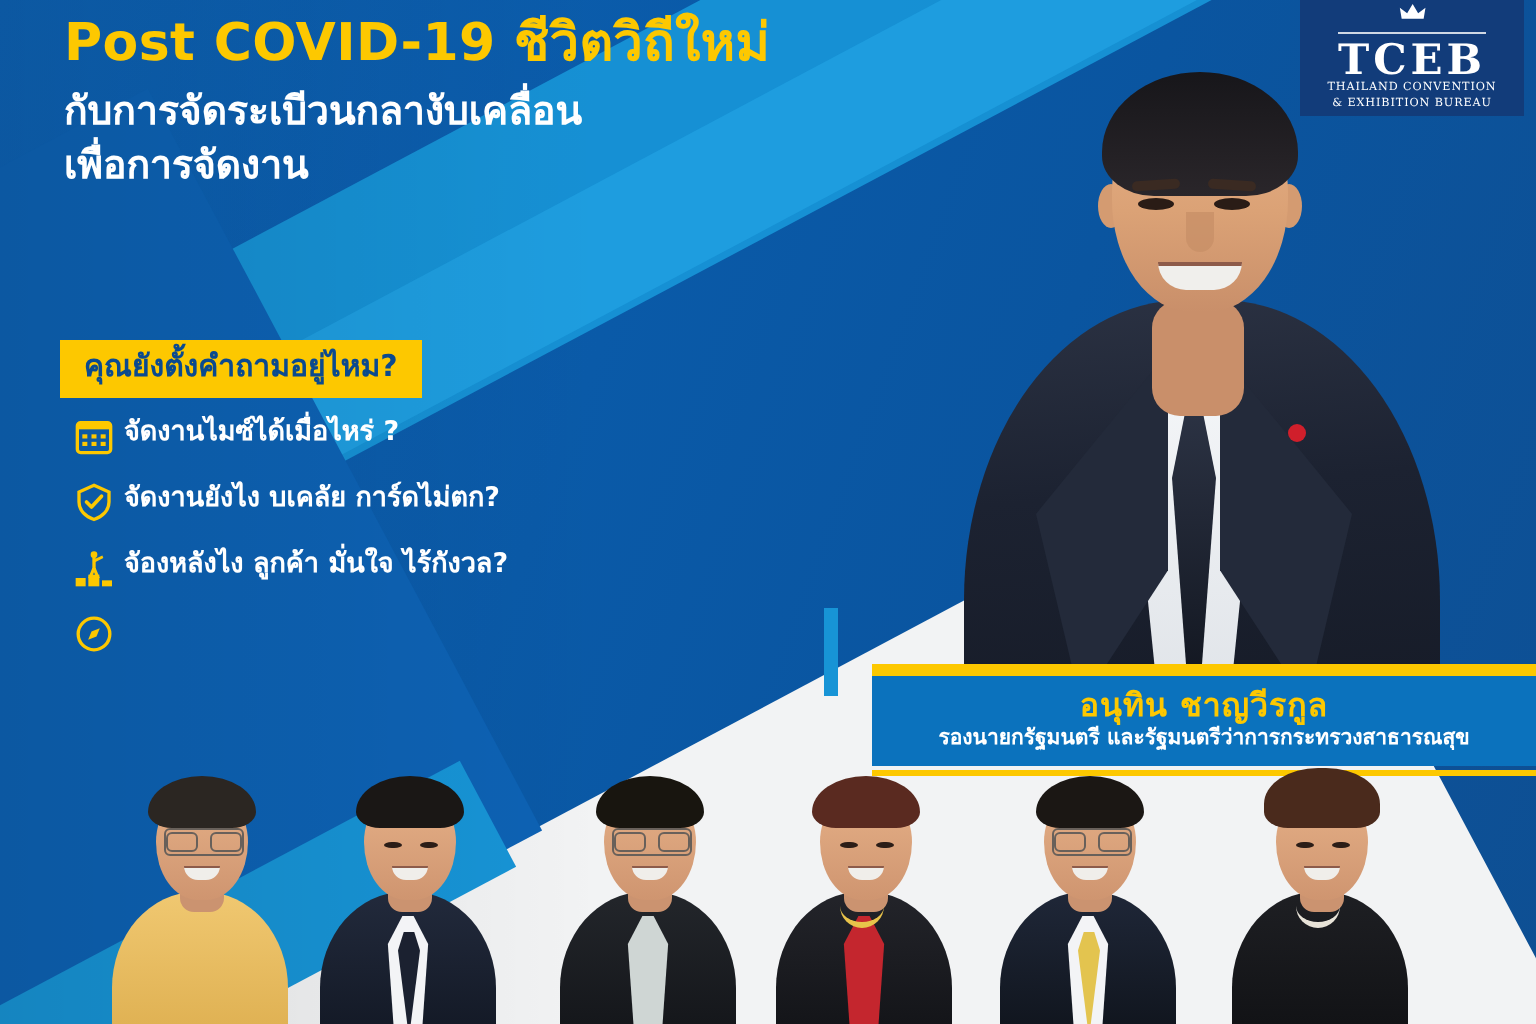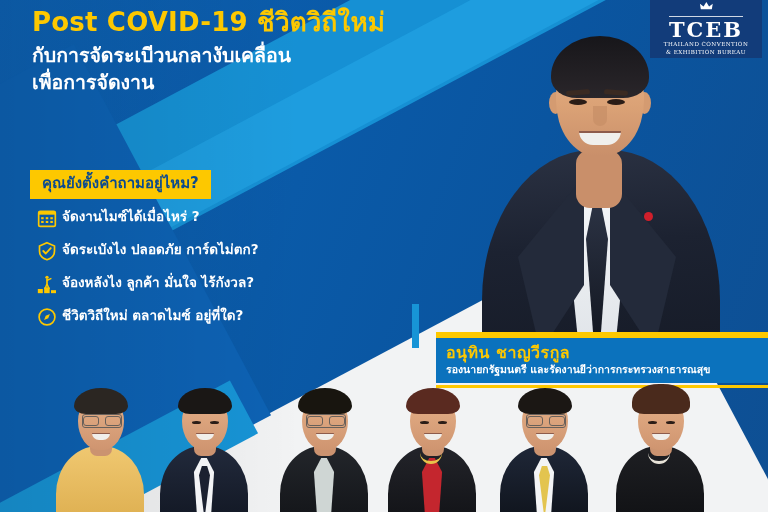--- a/index.html
+++ b/index.html
@@ -152,21 +152,21 @@
   .sp-eyeR{left:159px;}
   .sp-nose{position:absolute;left:145px;top:106px;width:14px;height:20px;background:#c78f67;border-radius:0 0 8px 8px;opacity:.75;}
   .sp-mouth{position:absolute;left:131px;top:131px;width:42px;height:12px;background:#f0efec;border-radius:0 0 22px 22px;border-top:2px solid #8d5b4a;}
   .sp-pin{position:absolute;left:196px;top:212px;width:9px;height:9px;border-radius:50%;background:#d01f2b;}
 
   
   .caption{
     position:absolute;left:436px;right:0;top:332px;
   }
   .cap-top{height:6px;background:#fdc800;}
-  .cap-body{background:#0b72bd;padding:5px 10px 7px 10px;text-align:left;}
+  .cap-body{background:#0b72bd;padding:5px 10px 7px 10px;text-align:center;}
   .cap-name{color:#fdc800;font-size:16px;font-weight:700;letter-spacing:.5px;line-height:1.2;}
   .cap-role{color:#ffffff;font-size:10.5px;font-weight:700;margin-top:1px;line-height:1.2;}
   .cap-bottom{height:3px;background:#fdc800;margin-top:2px;}
 
   
   .portraits{position:absolute;left:0;bottom:0;width:768px;height:130px;}
   .pcell{position:absolute;bottom:0;width:104px;height:126px;}
   .p-body{position:absolute;left:8px;bottom:0;width:88px;height:66px;border-radius:42px 42px 0 0 / 48px 48px 0 0;}
   .p-shirt{position:absolute;left:38px;bottom:0;width:28px;height:54px;background:#f3f4f6;
            clip-path:polygon(40% 0,60% 0,86% 26%,76% 100%,24% 100%,14% 26%);}
@@ -243,21 +243,21 @@
       <div class="qtext">จัดงานไมซ์ได้เมื่อไหร่ ?</div>
     </div>
 
     <div class="qrow">
       <div class="qicon">
         <svg width="20" height="20" viewBox="0 0 24 24">
           <path d="M12 2 L21 6 V12 C21 17 17 21 12 22.5 C7 21 3 17 3 12 V6 Z" fill="none" stroke="#fdc800" stroke-width="2"></path>
           <path d="M7.5 12 L10.5 15 L16.5 8.5" fill="none" stroke="#fdc800" stroke-width="2.2" stroke-linecap="round" stroke-linejoin="round"></path>
         </svg>
       </div>
-      <div class="qtext">จัดระเบังไง ปลอดภัย การ์ดไม่ตก?</div>
+      <div class="qtext">จัดงานยังไง บเคลัย การ์ดไม่ตก?</div>
     </div>
 
     <div class="qrow">
       <div class="qicon">
         <svg width="22" height="20" viewBox="0 0 24 24">
           <g fill="#fdc800">
             <circle cx="12" cy="4" r="2"></circle>
             <path d="M11 6 h2 v7 h-2 z"></path>
             <path d="M11.5 7 L17 4.5 L17.6 6 L12 8.8 Z"></path>
             <path d="M11 12 L8.5 18 h2 L12 14.5 L13.5 18 h2 L13 12 Z"></path>
@@ -270,21 +270,20 @@
       <div class="qtext">จัองหลังไง ลูกค้า มั่นใจ ไร้กังวล?</div>
     </div>
 
     <div class="qrow">
       <div class="qicon">
         <svg width="20" height="20" viewBox="0 0 24 24">
           <circle cx="12" cy="12" r="9.5" fill="none" stroke="#fdc800" stroke-width="2"></circle>
           <path d="M15.5 8.5 L10.5 10.5 L8.5 15.5 L13.5 13.5 Z" fill="#fdc800"></path>
         </svg>
       </div>
-      <div class="qtext">ชีวิตวิถีใหม่ ตลาดไมซ์ อยู่ที่ใด?</div>
     </div>
 
   </div>
 
   <div class="edge-accent"></div>
 
   <div class="speaker">
     <div class="sp-body"></div>
     <div class="sp-shirt"></div>
     <div class="sp-lapelL"></div>
@@ -301,21 +300,21 @@
     <div class="sp-eyeL"></div>
     <div class="sp-eyeR"></div>
     <div class="sp-nose"></div>
     <div class="sp-mouth"></div>
   </div>
 
   <div class="caption">
     <div class="cap-top"></div>
     <div class="cap-body">
       <div class="cap-name">อนุทิน   ชาญวีรกูล</div>
-      <div class="cap-role">รองนายกรัฐมนตรี และรัดงานยีว่าการกระทรวงสาธารณสุข</div>
+      <div class="cap-role">รองนายกรัฐมนตรี และรัฐมนตรีว่าการกระทรวงสาธารณสุข</div>
     </div>
     <div class="cap-bottom"></div>
   </div>
 
   <div class="portraits">
 
     <div class="pcell" style="left:48px">
       <div class="p-body" style="background:linear-gradient(180deg,#f0c871,#e0b254)"></div>
       <div class="p-neck"></div>
       <div class="p-head"></div>

